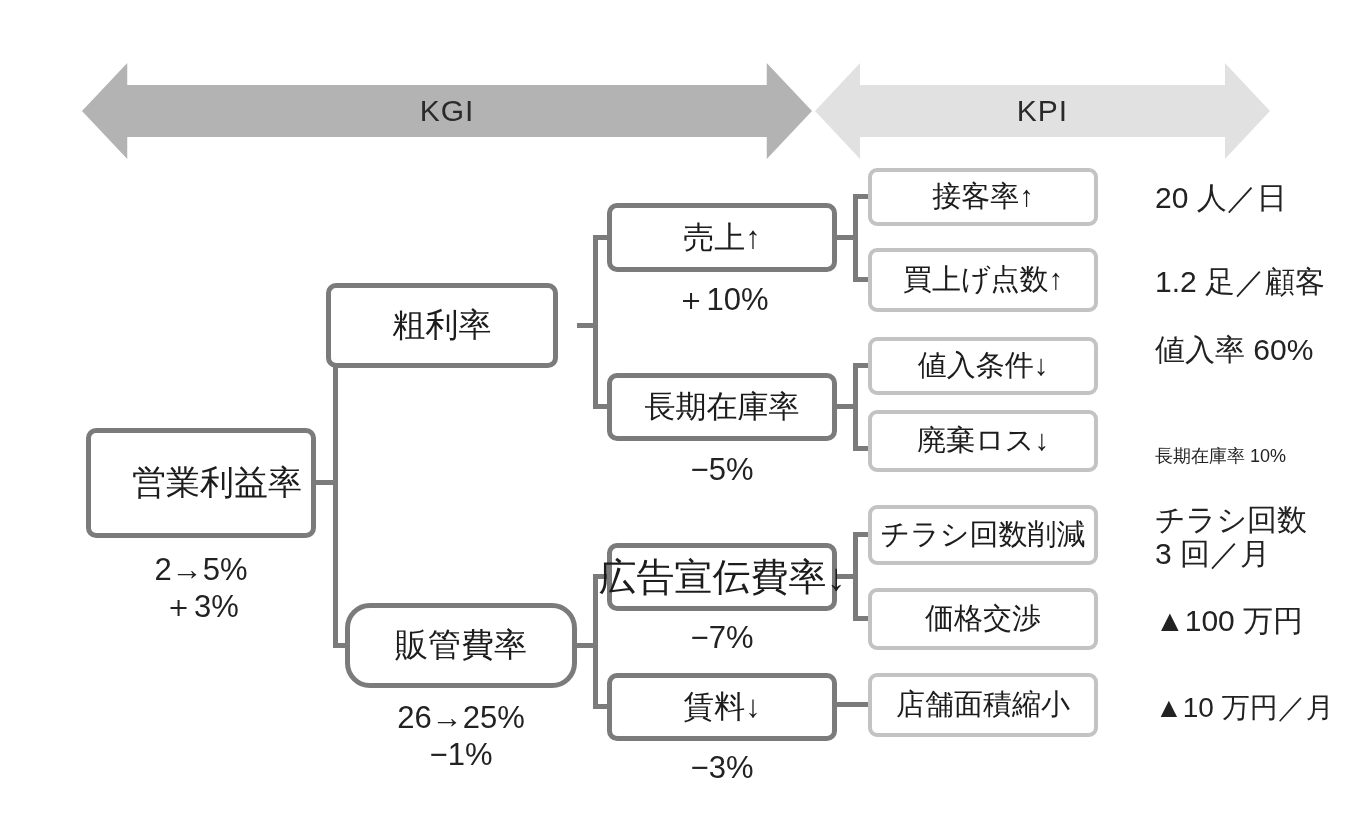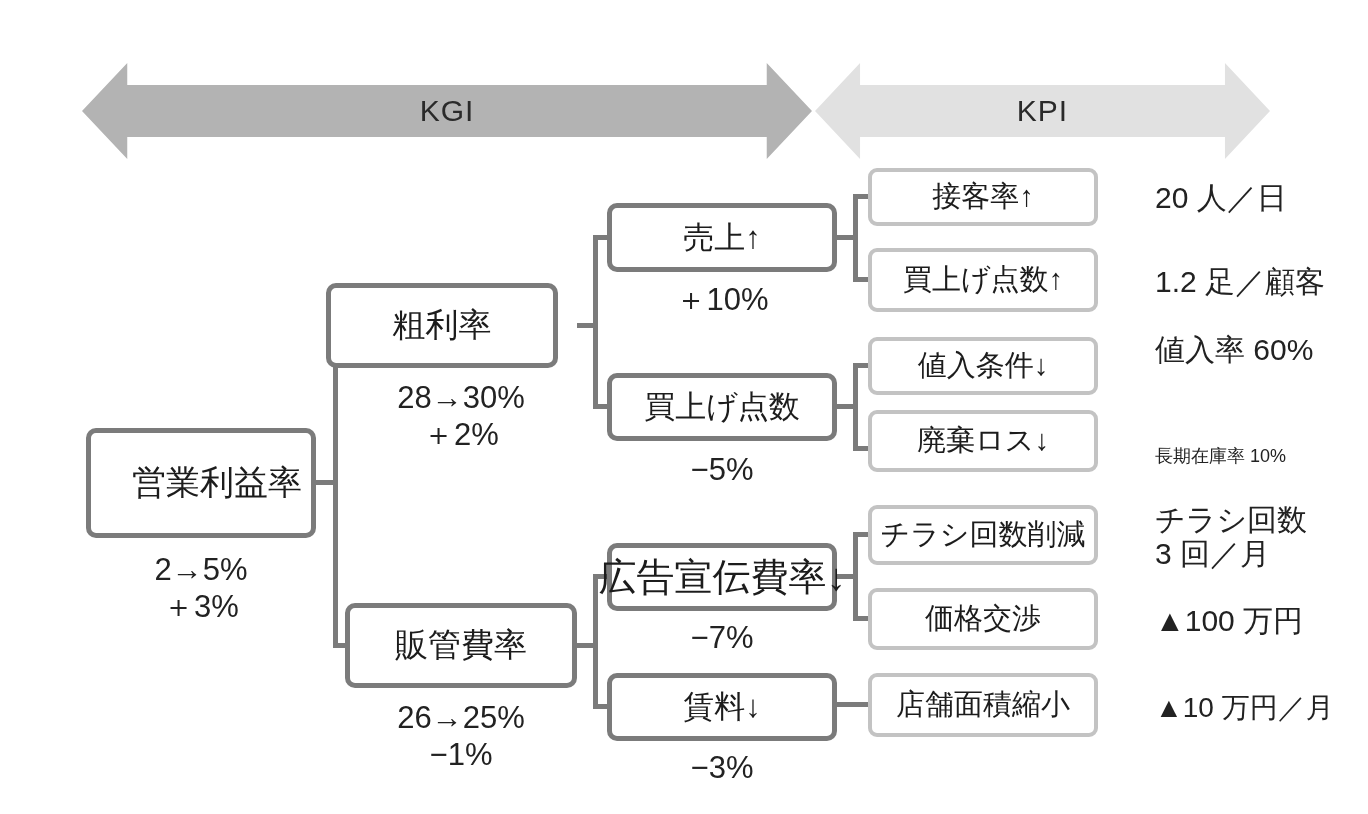--- a/index.html
+++ b/index.html
@@ -27,21 +27,21 @@
   .arrow-label{font-size:30px;letter-spacing:1px;color:#2a2a2a;}
   
   .box{
     position:absolute;background:#ffffff;border:5px solid var(--line);border-radius:10px;
     display:flex;align-items:center;justify-content:center;box-sizing:border-box;
     font-size:33px;color:var(--ink);white-space:nowrap;
   }
   .box.kpi{border:4px solid var(--kpi-border);border-radius:9px;font-size:29px;}
   .b-root {left:86px; top:428px;width:230px;height:110px;font-size:34px;padding-left:32px;}
   .b-gross{left:326px;top:283px;width:232px;height:85px;}
-  .b-sga  {left:345px;top:603px;width:232px;height:85px;}
+  .b-sga  {left:345px;top:603px;width:232px;height:85px;border-radius:25px;}
   .b-sales{left:607px;top:203px;width:230px;height:69px;font-size:31px;}
   .b-cost {left:607px;top:373px;width:230px;height:68px;font-size:31px;}
   .b-ad   {left:607px;top:543px;width:230px;height:68px;font-size:38px;}
   .b-rent {left:607px;top:673px;width:230px;height:68px;font-size:31px;}
   .k0{top:168px;height:58px;} .k1{top:248px;height:64px;} .k2{top:337px;height:58px;}
   .k3{top:410px;height:62px;} .k4{top:505px;height:60px;} .k5{top:588px;height:62px;}
   .k6{top:673px;height:64px;}
   .box.kpi{left:868px;width:230px;justify-content:center;}
   
   .sub{position:absolute;text-align:center;font-size:31px;line-height:37px;color:#222;}
@@ -109,40 +109,36 @@
     <span>営業利益率</span>
   </div>
   <div class="sub s-root">
     <span>2→5%</span><br>
     <span>＋3%</span>
   </div>
 
   <div class="box b-gross">
     <span>粗利率</span>
   </div>
-  <div class="sub s-gross">
-    <span>28→30%</span><br>
-    <span>＋2%</span>
-  </div>
 
   <div class="box b-sga">
     <span>販管費率</span>
   </div>
   <div class="sub s-sga">
     <span>26→25%</span><br>
     <span>−1%</span>
   </div>
 
   <div class="box b-sales">
     <span>売上↑</span>
   </div>
   <div class="sub s-sales">＋10%</div>
 
   <div class="box b-cost">
-    <span>買上げ点数</span>
+    <span>長期在庫率</span>
   </div>
   <div class="sub s-cost">−5%</div>
 
   <div class="box b-ad">
     <span>広告宣伝費率↓</span>
   </div>
   <div class="sub s-ad">−7%</div>
 
   <div class="box b-rent">
     <span>賃料↓</span>

